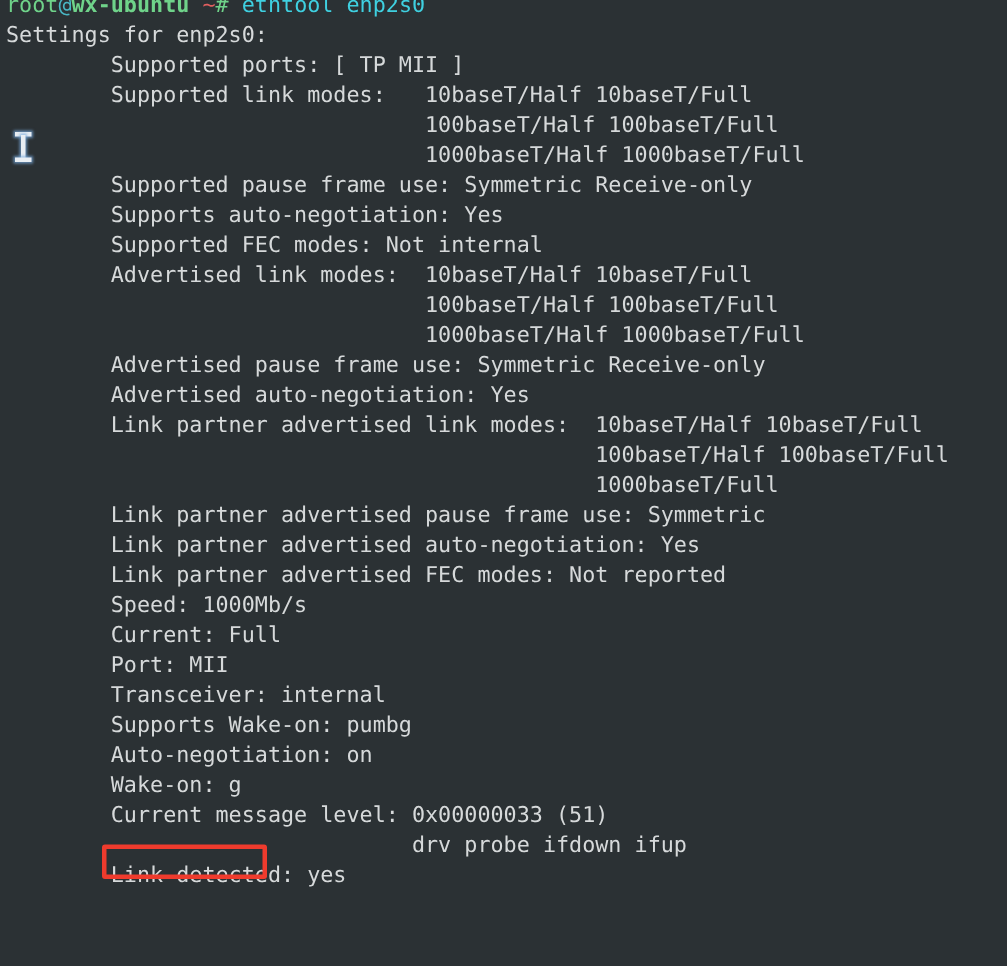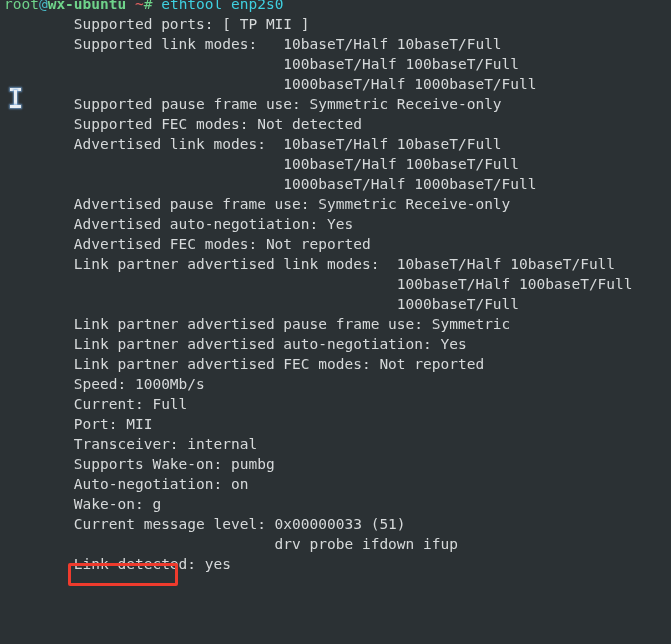--- a/index.html
+++ b/index.html
@@ -87,32 +87,33 @@
 </style>
 </head>
 <body>
 
 <div id="terminal">
 
   <div class="screen">
 
     <div class="line first"><span class="c-user">root</span><span class="c-at">@</span><span class="c-host">wx-ubuntu</span><span class="c-out"> </span><span class="c-tilde">~</span><span class="c-hash">#</span><span class="c-out"> </span><span class="c-cmd">ethtool enp2s0</span></div>
 
+    <div class="line c-out">Settings for enp2s0:</div>
     <div class="line c-out">        Supported ports: [ TP MII ]</div>
     <div class="line c-out">        Supported link modes:   10baseT/Half 10baseT/Full</div>
     <div class="line c-out">                                100baseT/Half 100baseT/Full</div>
     <div class="line c-out">                                1000baseT/Half 1000baseT/Full</div>
     <div class="line c-out">        Supported pause frame use: Symmetric Receive-only</div>
-    <div class="line c-out">        Supported FEC modes: Not detected</div>
+    <div class="line c-out">        Supports auto-negotiation: Yes</div>
+    <div class="line c-out">        Supported FEC modes: Not internal</div>
     <div class="line c-out">        Advertised link modes:  10baseT/Half 10baseT/Full</div>
     <div class="line c-out">                                100baseT/Half 100baseT/Full</div>
     <div class="line c-out">                                1000baseT/Half 1000baseT/Full</div>
     <div class="line c-out">        Advertised pause frame use: Symmetric Receive-only</div>
     <div class="line c-out">        Advertised auto-negotiation: Yes</div>
-    <div class="line c-out">        Advertised FEC modes: Not reported</div>
     <div class="line c-out">        Link partner advertised link modes:  10baseT/Half 10baseT/Full</div>
     <div class="line c-out">                                             100baseT/Half 100baseT/Full</div>
     <div class="line c-out">                                             1000baseT/Full</div>
     <div class="line c-out">        Link partner advertised pause frame use: Symmetric</div>
     <div class="line c-out">        Link partner advertised auto-negotiation: Yes</div>
     <div class="line c-out">        Link partner advertised FEC modes: Not reported</div>
     <div class="line c-out">        Speed: 1000Mb/s</div>
     <div class="line c-out">        Current: Full</div>
     <div class="line c-out">        Port: MII</div>
     <div class="line c-out">        Transceiver: internal</div>

